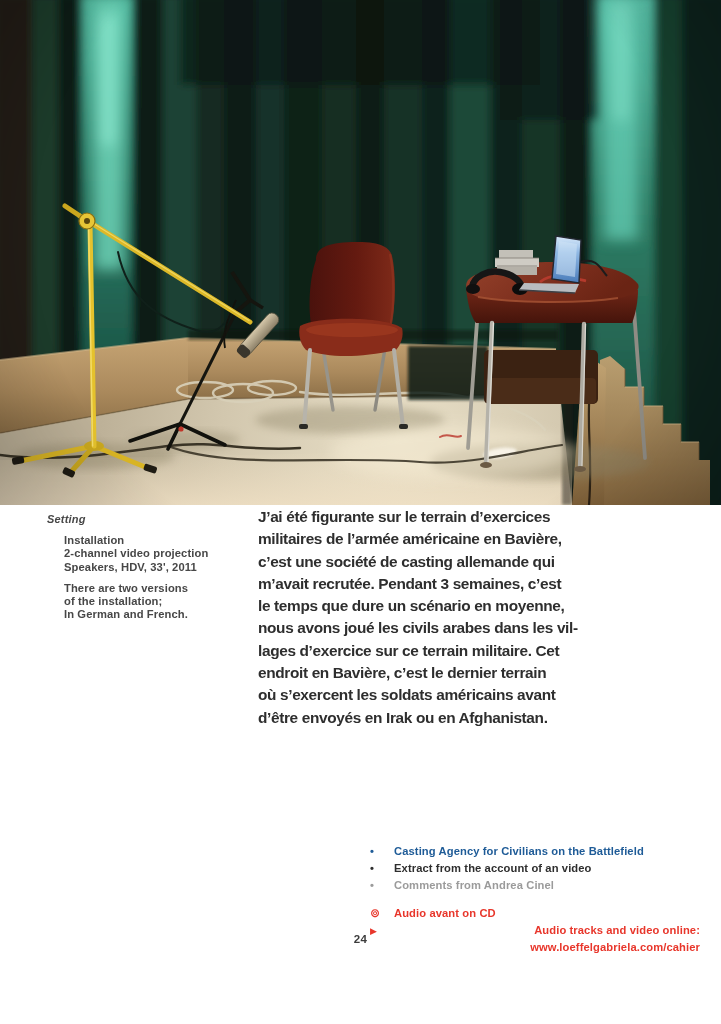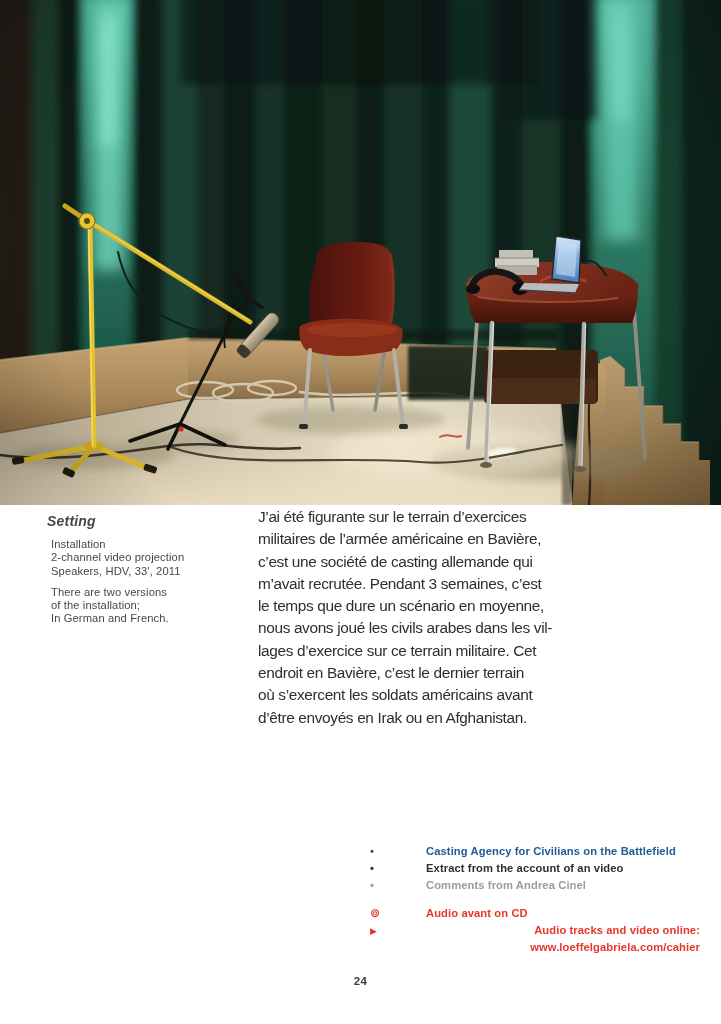--- a/index.html
+++ b/index.html
@@ -7,47 +7,47 @@
     position:relative; width:721px; height:1024px; margin:0 auto;
     background:#ffffff; overflow:hidden;
     font-family:"Liberation Sans","DejaVu Sans",sans-serif;
     -webkit-font-smoothing:antialiased;
   }
   .photo{position:absolute; left:0; top:0; width:721px; height:505px; overflow:hidden;}
   .photo svg{display:block;}
 
   
   .setting-col{position:absolute; left:47px; top:513px; width:200px; color:#474747;}
-  .setting-title{font-size:14px; font-weight:bold; font-style:italic; letter-spacing:.2px; margin:0 0 9px 0;}
-  .caption-block{font-size:11.2px; font-weight:normal; line-height:13.3px; letter-spacing:.1px;
-    white-space:pre-line; margin:0 0 8px 4px;}
+  .setting-title{font-size:11px; font-weight:bold; font-style:italic; letter-spacing:.2px; margin:0 0 9px 0;}
+  .caption-block{font-size:11.2px; font-weight:bold; line-height:13.3px; letter-spacing:.1px;
+    white-space:pre-line; margin:0 0 8px 17px;}
 
   
   .body-text{
     position:absolute; left:258px; top:506px; width:350px;
-    font-size:15.4px; font-weight:normal; letter-spacing:-0.35px;
+    font-size:15.4px; font-weight:bold; letter-spacing:-0.35px;
     line-height:22.3px; color:#2e2e2e; white-space:pre-line;
   }
 
   
   .track-list{position:absolute; left:370px; top:843px; width:330px;}
   .track-row{display:flex; align-items:baseline; font-size:11.2px; font-weight:bold;
     line-height:17px; letter-spacing:.1px;}
   .track-bullet{width:24px; flex:0 0 24px;}
   .track-bullet.cd{font-size:12px;}
   .track-bullet.play{font-size:9px;}
-  .track-label{flex:1;margin-left:32px;}
+  .track-label{flex:1;}
   .track-label.multi{white-space:pre-line;text-align:right;}
   .track-blue{color:#1e5b97;}
   .track-dark{color:#2e2e2e;}
   .track-gray{color:#9b9b9b;}
   .track-media{margin-top:11px;}
   .track-red{color:#e8362b;}
 
-  .page-number{position:absolute; left:0; top:975px; width:721px; text-align:center;
+  .page-number{position:absolute; left:0; top:933px; width:721px; text-align:center;
     font-size:11.5px; font-weight:bold; letter-spacing:.4px; color:#3c3c3c;}
 </style>
 </head>
 <body>
 
 <div class="page">
 
   <div class="photo">
     <svg width="721" height="505" viewBox="0 0 721 505">
       <defs>

